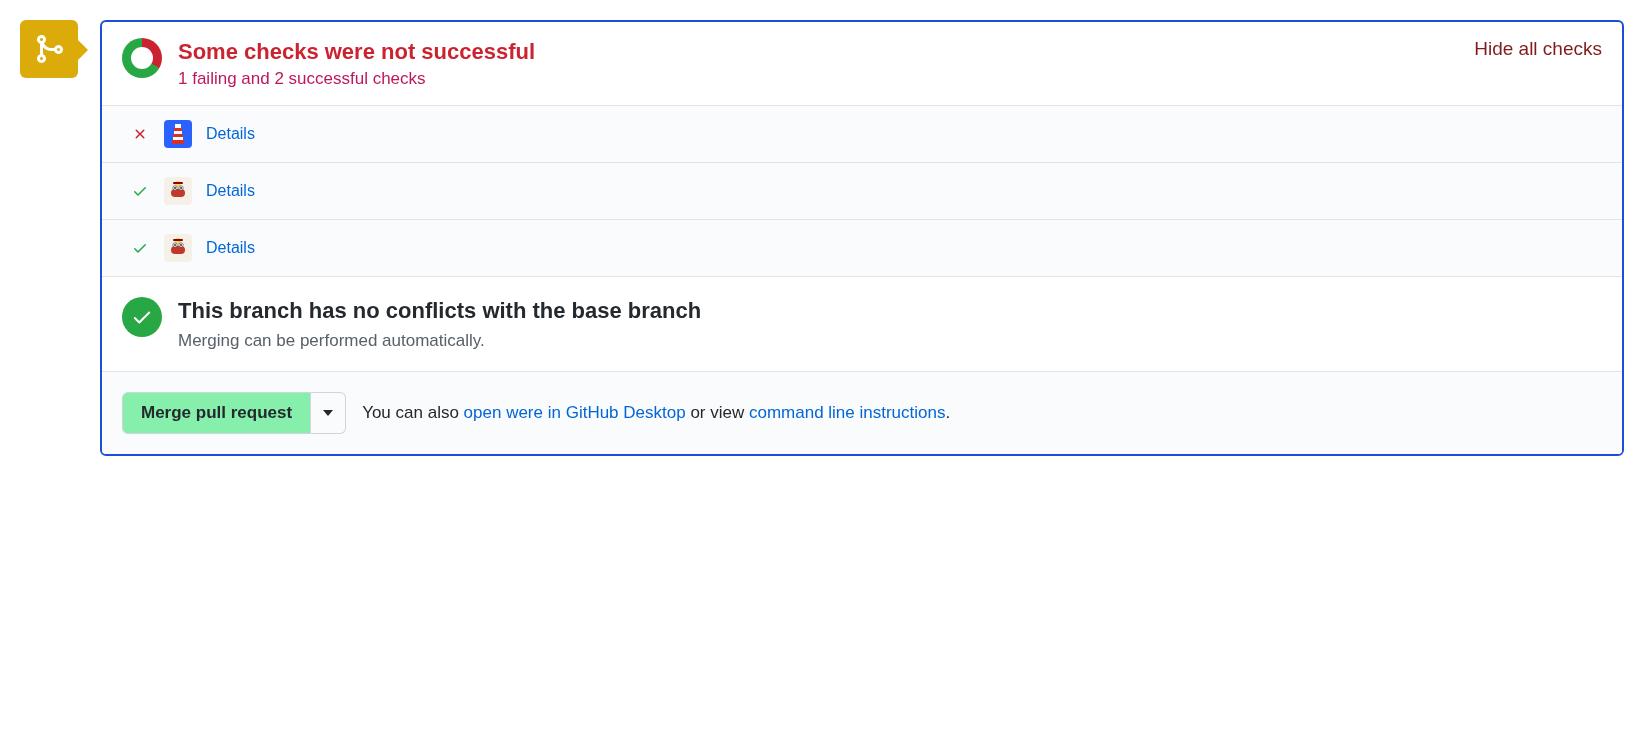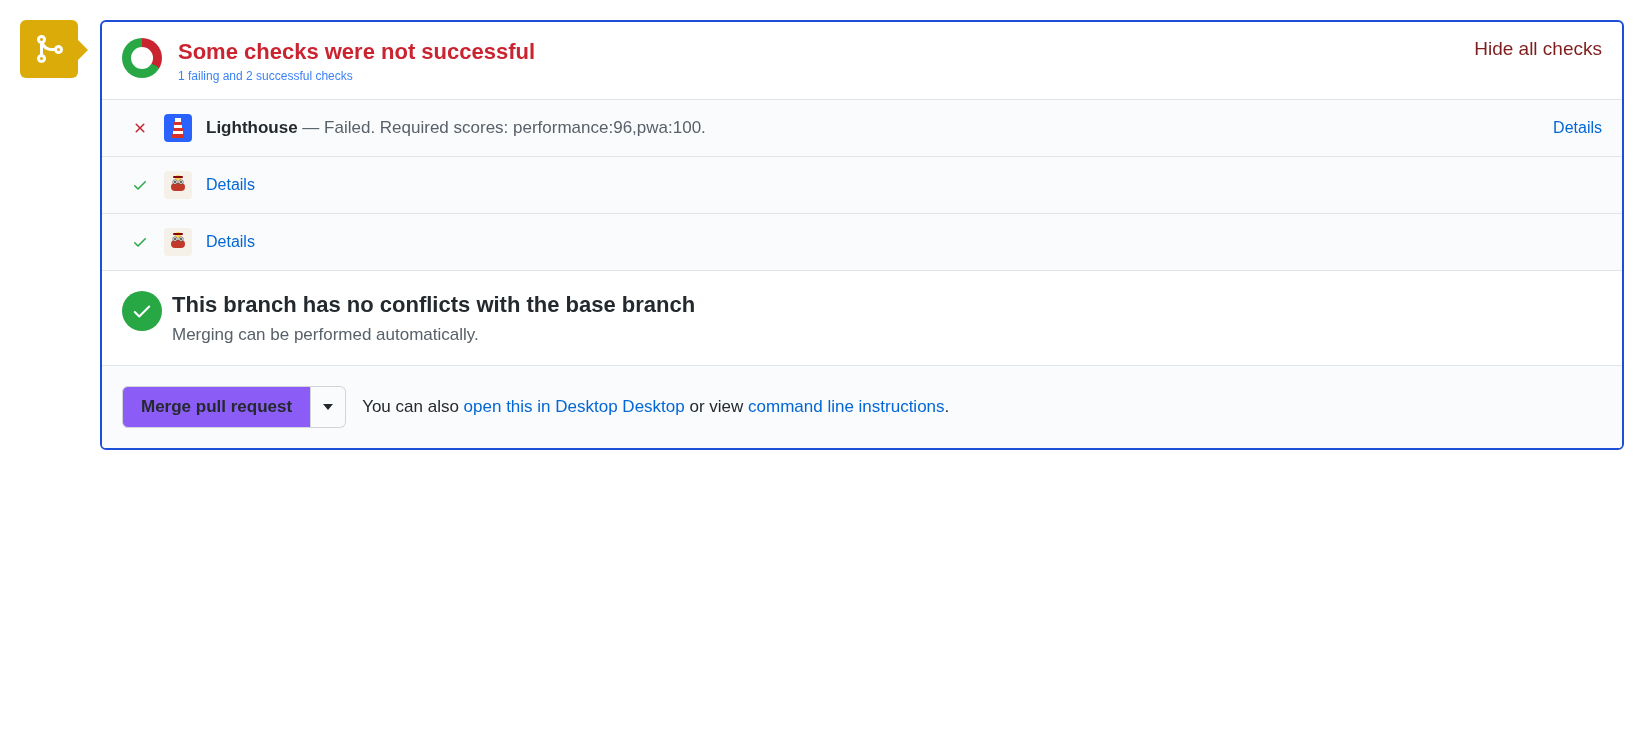--- a/index.html
+++ b/index.html
@@ -73,22 +73,22 @@
       border-radius: 50%;
     }
     .header-text { flex: 1; }
     .header-title {
       font-size: 22px;
       font-weight: 600;
       color: #cb2431;
       line-height: 1.3;
     }
     .header-subtitle {
-      font-size: 12px;
-      color: #3b82f6;
+      font-size: 17px;
+      color: #be185d;
       margin-top: 2px;
     }
     .hide-link {
       font-size: 19px;
       color: #7f1d1d;
       cursor: pointer;
       white-space: nowrap;
     }
     .check-row {
       display: flex;
@@ -131,21 +131,21 @@
     .details-link {
       color: #0366d6;
       font-size: 16px;
       cursor: pointer;
       white-space: nowrap;
     }
     .conflict-row {
       display: flex;
       align-items: flex-start;
       padding: 20px;
-      gap: 10px;
+      gap: 16px;
       border-bottom: 1px solid #e1e4e8;
       background: #fff;
     }
     .big-check {
       width: 40px;
       height: 40px;
       border-radius: 50%;
       background: #28a745;
       display: flex;
       align-items: center;
@@ -167,21 +167,21 @@
       display: flex;
       align-items: center;
       padding: 20px;
       gap: 16px;
       background: #fafbfc;
     }
     .btn-group {
       display: flex;
     }
     .merge-btn {
-      background: #8b5cf6;
+      background: #86efac;
       border: 1px solid #d1d5da;
       border-radius: 6px 0 0 6px;
       padding: 10px 18px;
       font-size: 17px;
       font-weight: 600;
       color: #24292e;
       cursor: pointer;
     }
     .merge-dropdown {
       background: #fafbfc;
@@ -231,25 +231,20 @@
       <span class="check-avatar lighthouse-avatar">
         <svg width="14" height="20" viewBox="0 0 14 20">
             <rect x="4" y="0" width="6" height="4" fill="#fff"></rect>
             <rect x="3" y="4" width="8" height="3" fill="#d93025"></rect>
             <rect x="3" y="7" width="8" height="3" fill="#fff"></rect>
             <rect x="2" y="10" width="10" height="3" fill="#d93025"></rect>
             <rect x="2" y="13" width="10" height="3" fill="#fff"></rect>
             <rect x="1" y="16" width="12" height="4" fill="#d93025"></rect>
           </svg>
       </span>
-      <div class="check-text">
-        <span class="check-name">Lighthouse</span>
-        <span class="check-sep"> — </span>
-        <span class="check-desc">Failed. Required scores: performance:96,pwa:100.</span>
-      </div>
       <span class="details-link">Details</span>
     </div>
 
     <div class="check-row">
       <span class="check-status">
         <svg width="16" height="16" viewBox="0 0 16 16" fill="#28a745">
             <path fill-rule="evenodd" d="M13.78 4.22a.75.75 0 010 1.06l-7.25 7.25a.75.75 0 01-1.06 0L2.22 9.28a.75.75 0 011.06-1.06L6 10.94l6.72-6.72a.75.75 0 011.06 0z"></path>
           </svg>
       </span>
       <span class="check-avatar travis-avatar">
@@ -301,17 +296,17 @@
     <div class="footer-row">
       <div class="btn-group">
         <button class="merge-btn">Merge pull request</button>
         <button class="merge-dropdown">
           <svg width="10" height="6" viewBox="0 0 10 6">
               <path d="M0 0 L5 6 L10 0 Z" fill="#24292e"></path>
             </svg>
         </button>
       </div>
       <div class="footer-text">
-        <span>You can also </span><span class="link">open this in Desktop Desktop</span><span> or view </span><span class="link">command line instructions</span><span>.</span>
+        <span>You can also </span><span class="link">open were in GitHub Desktop</span><span> or view </span><span class="link">command line instructions</span><span>.</span>
       </div>
     </div>
   </div>
 </div>
 
 </body></html>

